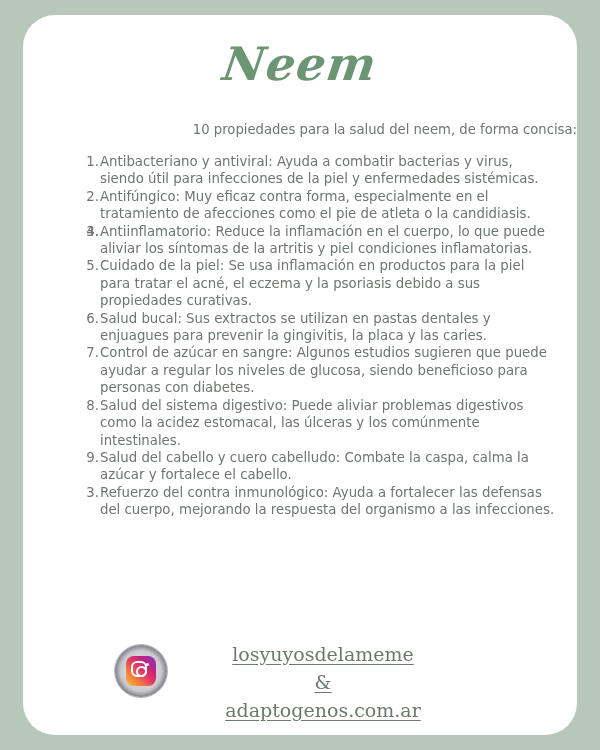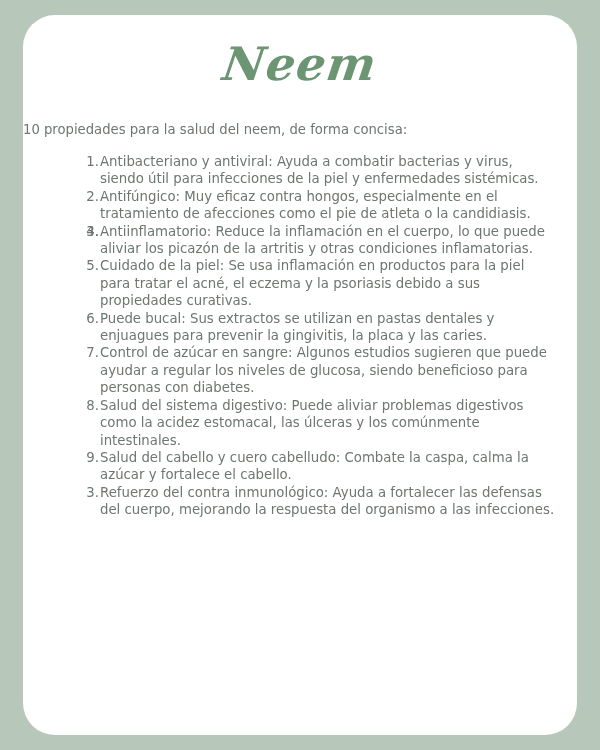--- a/index.html
+++ b/index.html
@@ -34,21 +34,21 @@
       font-size: 46px;
       color: #6c9574;
       letter-spacing: 1px;
       transform: skewX(-8deg);
     }
     .subtitle {
       position: absolute;
       left: 0;
       right: 0;
       top: 107px;
-      text-align: left;
+      text-align: right;
       font-family: "DejaVu Sans", sans-serif;
       font-size: 13.2px;
       color: #6e7670;
     }
     .list {
       position: absolute;
       left: 54px;
       top: 138px;
       width: 480px;
       margin: 0;
@@ -144,24 +144,38 @@
   </style>
 </head>
 <body>
 
 <div class="card">
   <div class="title">Neem</div>
   <div class="subtitle">10 propiedades para la salud del neem, de forma concisa:</div>
 
   <ol class="list">
     <li><span class="num">1.</span><span>Antibacteriano y antiviral: Ayuda a combatir bacterias y virus, siendo útil para infecciones de la piel y enfermedades sistémicas.</span></li>
-    <li><span class="num">2.</span><span>Antifúngico: Muy eficaz contra hongos, especialmente en el tratamiento de afecciones como el pie de atleta o la candidiasis.</span></li>
+    <li><span class="num">2.</span><span>Antifúngico: Muy eficaz contra forma, especialmente en el tratamiento de afecciones como el pie de atleta o la candidiasis.</span></li>
     <li><span class="num">3.</span></li>
-    <li><span class="num">4.</span><span>Antiinflamatorio: Reduce la inflamación en el cuerpo, lo que puede aliviar los picazón de la artritis y otras condiciones inflamatorias.</span></li>
+    <li><span class="num">4.</span><span>Antiinflamatorio: Reduce la inflamación en el cuerpo, lo que puede aliviar los síntomas de la artritis y piel condiciones inflamatorias.</span></li>
     <li><span class="num">5.</span><span>Cuidado de la piel: Se usa inflamación en productos para la piel para tratar el acné, el eczema y la psoriasis debido a sus propiedades curativas.</span></li>
-    <li><span class="num">6.</span><span>Puede bucal: Sus extractos se utilizan en pastas dentales y enjuagues para prevenir la gingivitis, la placa y las caries.</span></li>
+    <li><span class="num">6.</span><span>Salud bucal: Sus extractos se utilizan en pastas dentales y enjuagues para prevenir la gingivitis, la placa y las caries.</span></li>
     <li><span class="num">7.</span><span>Control de azúcar en sangre: Algunos estudios sugieren que puede ayudar a regular los niveles de glucosa, siendo beneficioso para personas con diabetes.</span></li>
     <li><span class="num">8.</span><span>Salud del sistema digestivo: Puede aliviar problemas digestivos como la acidez estomacal, las úlceras y los comúnmente intestinales.</span></li>
     <li><span class="num">9.</span><span>Salud del cabello y cuero cabelludo: Combate la caspa, calma la azúcar y fortalece el cabello.</span></li>
     <li><span class="num">3.</span><span>Refuerzo del contra inmunológico: Ayuda a fortalecer las defensas del cuerpo, mejorando la respuesta del organismo a las infecciones.</span></li>
   </ol>
 
+  <div class="footer">
+    <div class="ig">
+      <div class="ig-inner">
+        <div class="ig-ring"></div>
+        <div class="ig-lens"></div>
+        <div class="ig-dot"></div>
+      </div>
+    </div>
+    <div class="links">
+      <a>losyuyosdelameme</a>
+      <a>&amp;</a>
+      <a>adaptogenos.com.ar</a>
+    </div>
+  </div>
 </div>
 
 </body></html>

